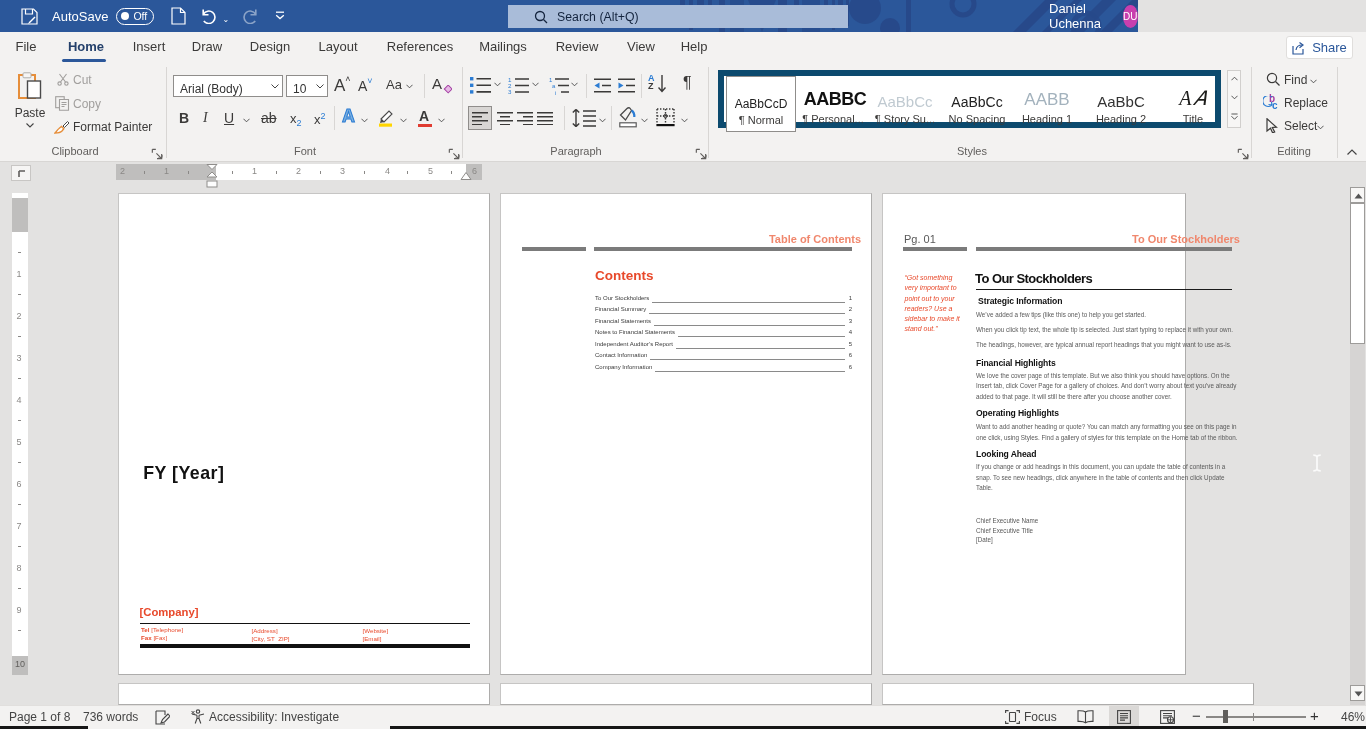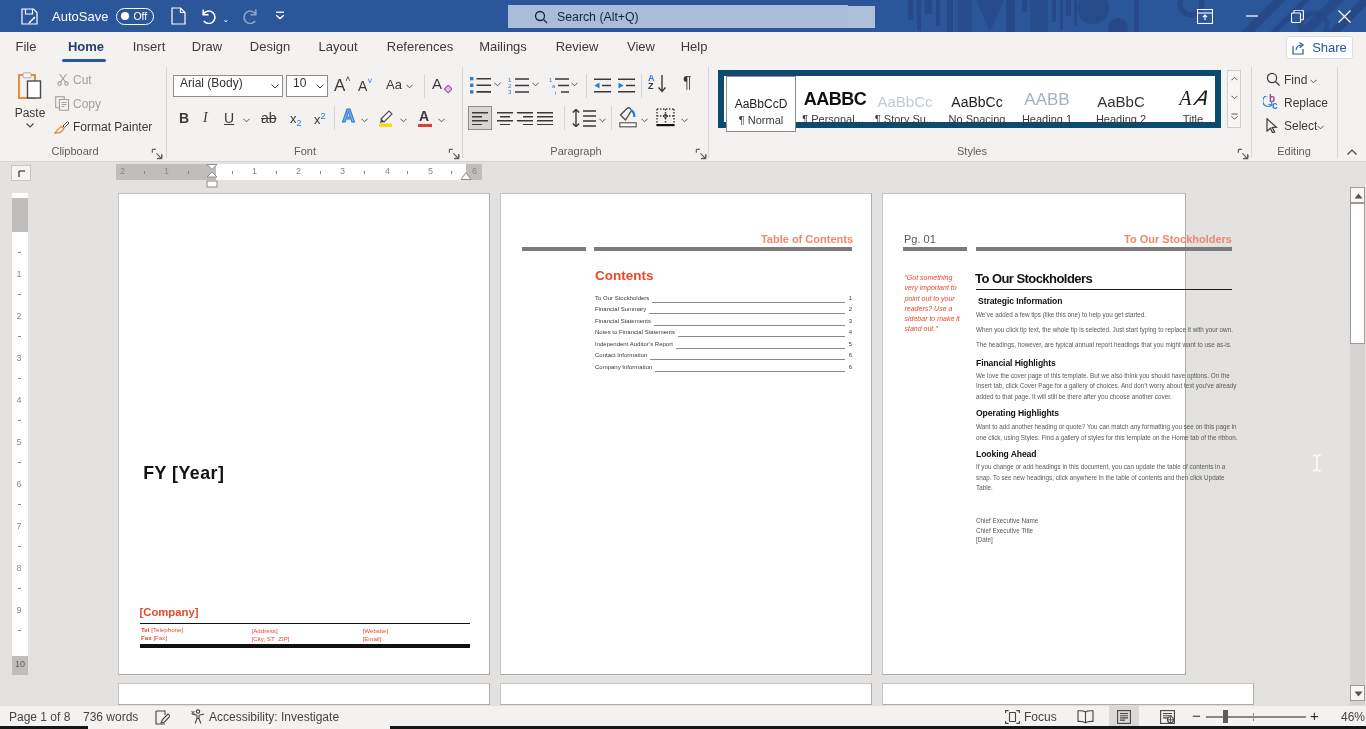--- a/index.html
+++ b/index.html
@@ -1,21 +1,21 @@
 <!DOCTYPE html>
 <html><head>
 <meta charset="utf-8">
 <style>
   * { margin:0; padding:0; box-sizing:border-box; }
   html,body { width:1366px; height:729px; overflow:hidden; }
   #root { position:relative; width:1366px; height:729px; font-family:"Liberation Sans",sans-serif; background:#e3e2e1; }
   .abs { position:absolute; }
 
   
-  #titlebar { position:absolute; left:0; top:0; width:1366px; height:32px; background:#2b579a; overflow:hidden; }
+  #titlebar { position:absolute; left:0; top:0; width:1138px; height:32px; background:#2b579a; overflow:hidden; }
   #titlebar svg.decor { position:absolute; right:0; top:0; }
   .tb-txt { color:#fff; font-size:13px; }
   #qat { position:absolute; left:0; top:0; height:32px; display:flex; align-items:center; color:#fff; }
   #autosave-pill { width:38px; height:17px; border:1px solid #fff; border-radius:9px; display:flex; align-items:center; padding:0 4px; margin-left:8px;}
   #autosave-pill .dot { width:8px; height:8px; background:#fff; border-radius:50%; margin-right:4px;}
   #autosave-pill .off { font-size:10.5px; color:#fff; }
   #doctitle { position:absolute; left:310px; top:0; width:160px; height:32px; line-height:32px; text-align:center; color:#fff; font-size:13px; }
   #searchbox { position:absolute; left:508px; top:5px; width:340px; height:23px; background:#a9bcd9; display:flex; align-items:center; }
   #searchbox .stxt { color:#14243e; font-size:12.3px; margin-left:9px; }
   #account { position:absolute; left:1049px; top:0; height:32px; display:flex; align-items:center; }
@@ -31,21 +31,21 @@
 
   
   #ribbon { position:absolute; left:0; top:62px; width:1366px; height:100px; background:#f3f2f1; border-bottom:1px solid #d8d6d4; }
   .gsep { position:absolute; top:5px; width:1px; height:91px; background:#d8d6d4; }
   .glabel { position:absolute; top:83px; font-size:11px; color:#605e5c; text-align:center; }
   .launch { position:absolute; width:14px; height:14px; }
   .btn-lbl { font-size:12px; color:#3b3a39; }
   .grayed { color:#a19f9d; }
 
   
-  .combo { position:absolute; background:#fff; border:1px solid #8f8d8b; display:flex; align-items:flex-start; font-size:12px; color:#333; }
+  .combo { position:absolute; background:#fff; border:1px solid #8f8d8b; display:flex; align-items:flex-end; font-size:12px; color:#333; }
 
   
   #stylegallery { position:absolute; left:718px; top:8px; width:503px; height:58px; background:#fff; border:6px solid #0c4a6e; }
   .stylecard { position:absolute; top:0; width:70px; height:56px; text-align:center; overflow:hidden; }
   .stylecard .prev { height:34px; display:flex; align-items:flex-end; justify-content:center; }
   .stylecard .lbl { font-size:11px; color:#3b3a39; margin-top:3px; }
 
   
   #canvas { position:absolute; left:0; top:163px; width:1366px; height:542px; background:#e3e2e1; overflow:hidden; }
   .page { position:absolute; background:#fff; border:1px solid #c6c5c4; border-right-color:#adacab; border-bottom-color:#adacab; }
@@ -59,21 +59,21 @@
   .vnum { position:absolute; left:4.5px; font-size:9px; color:#8a8886; }
   .vtick { position:absolute; left:6px; width:3px; height:1px; background:#8a8886; }
 
   
   #statusbar { position:absolute; left:0; top:705px; width:1366px; height:22px; background:#f3f2f1; border-top:1px solid #e1dfdd; font-size:12px; color:#444; }
   #bottomstrip { position:absolute; left:0; top:726px; width:1366px; height:3px; background:#f3f2f1; }
   #bottomstrip .d1 { position:absolute; left:0; top:0; width:88px; height:3px; background:#161616; }
   #bottomstrip .d2 { position:absolute; left:390px; top:0; width:976px; height:3px; background:#161616; }
 
   
-  .salmon { color:#f0876d; }
+  .salmon { color:#f0876d;margin-left:8px; }
   .red { color:#e8492b; }
   .gbar { position:absolute; height:3.6px; background:#7b7b7b; }
   .p3body { font-size:6.3px; color:#595959; line-height:10.35px; white-space:nowrap; }
   .tocrow { position:relative; height:11.47px; }
   .tocrow .tt { position:absolute; left:0; top:0; background:#fff; padding-right:3px; z-index:2; height:9.5px;}
   .tocrow .ld { position:absolute; left:0; right:7px; bottom:3.5px; border-bottom:1px solid #8a8a8a; }
   .tocrow .pn { position:absolute; right:0; top:0; }
 </style>
 </head>
 <body>
@@ -136,20 +136,24 @@
         <path d="M1 1.2 H9"></path>
           <path d="M1.2 4.2 L5 7.6 L8.8 4.2"></path>
       </svg>
     </div>
     <div id="searchbox">
       <svg style="margin-left:26px" width="14" height="14" viewBox="0 0 14 14" fill="none" stroke="#14243e" stroke-width="1.3">
         <circle cx="6" cy="6" r="4.5"></circle>
           <path d="M9.5 9.5 L13 13"></path>
       </svg>
       <span class="stxt">Search (Alt+Q)</span>
+    </div>
+    <div id="account">
+      <span class="tb-txt">Daniel Uchenna</span>
+      <div id="avatar">DU</div>
     </div>
     <div class="winbtn" style="left:1183px">
       <svg width="16" height="15" viewBox="0 0 16 15" fill="none" stroke="#fff" stroke-width="1.1">
         <rect x="0.5" y="0.5" width="15" height="14"></rect>
         <path d="M0.5 4 H15.5"></path>
         <path d="M8 11 V6 M6 8 L8 6 L10 8"></path>
       </svg>
     </div>
     <div class="winbtn" style="left:1230px">
       <svg width="12" height="12" viewBox="0 0 12 12" stroke="#fff" stroke-width="1.2">

